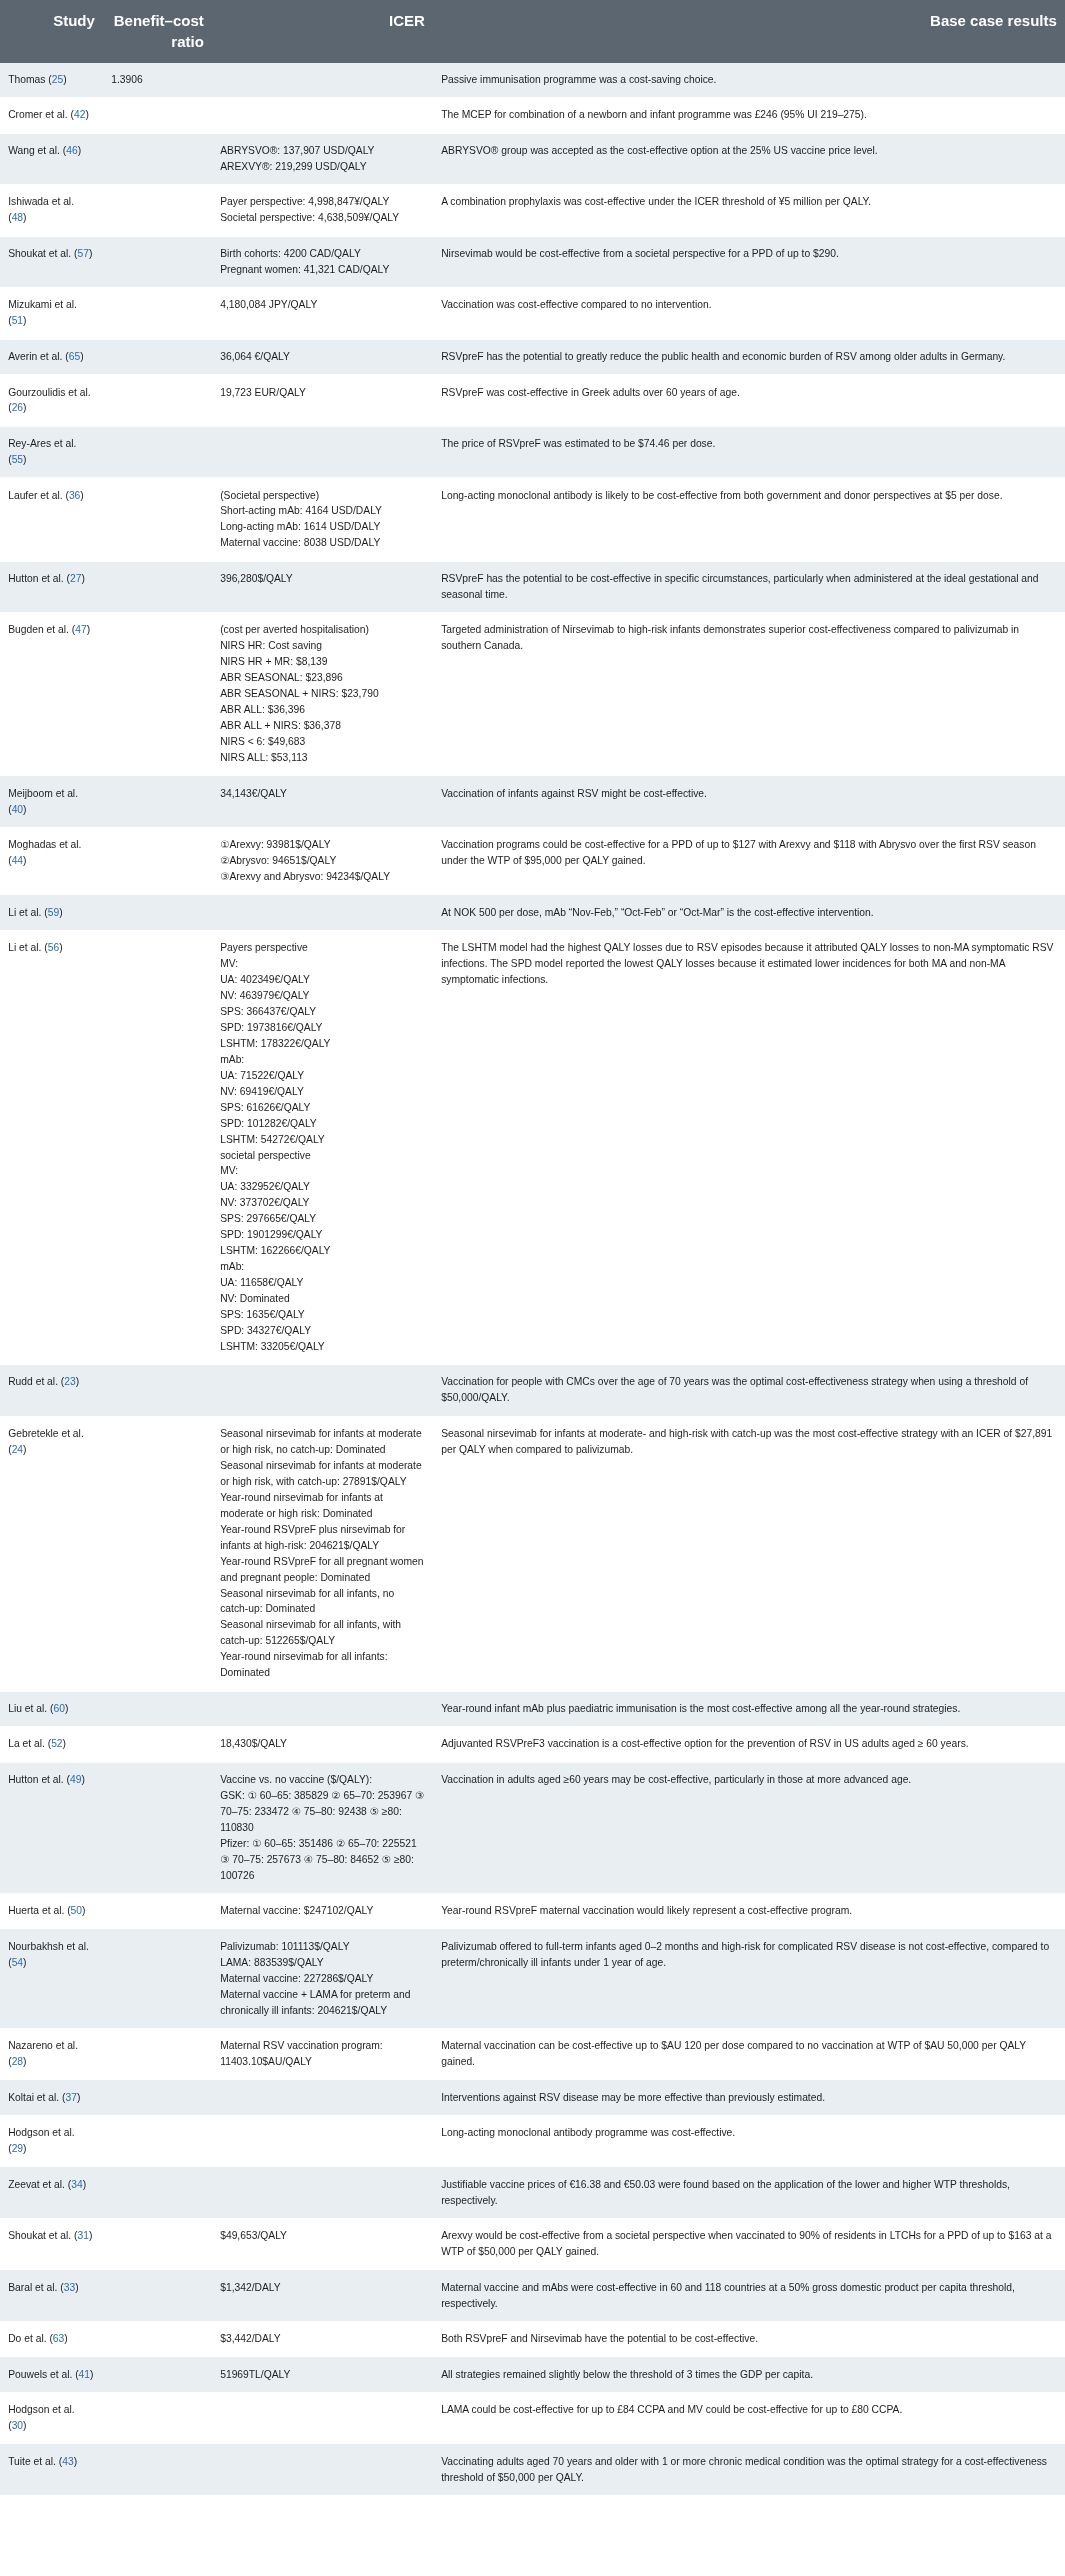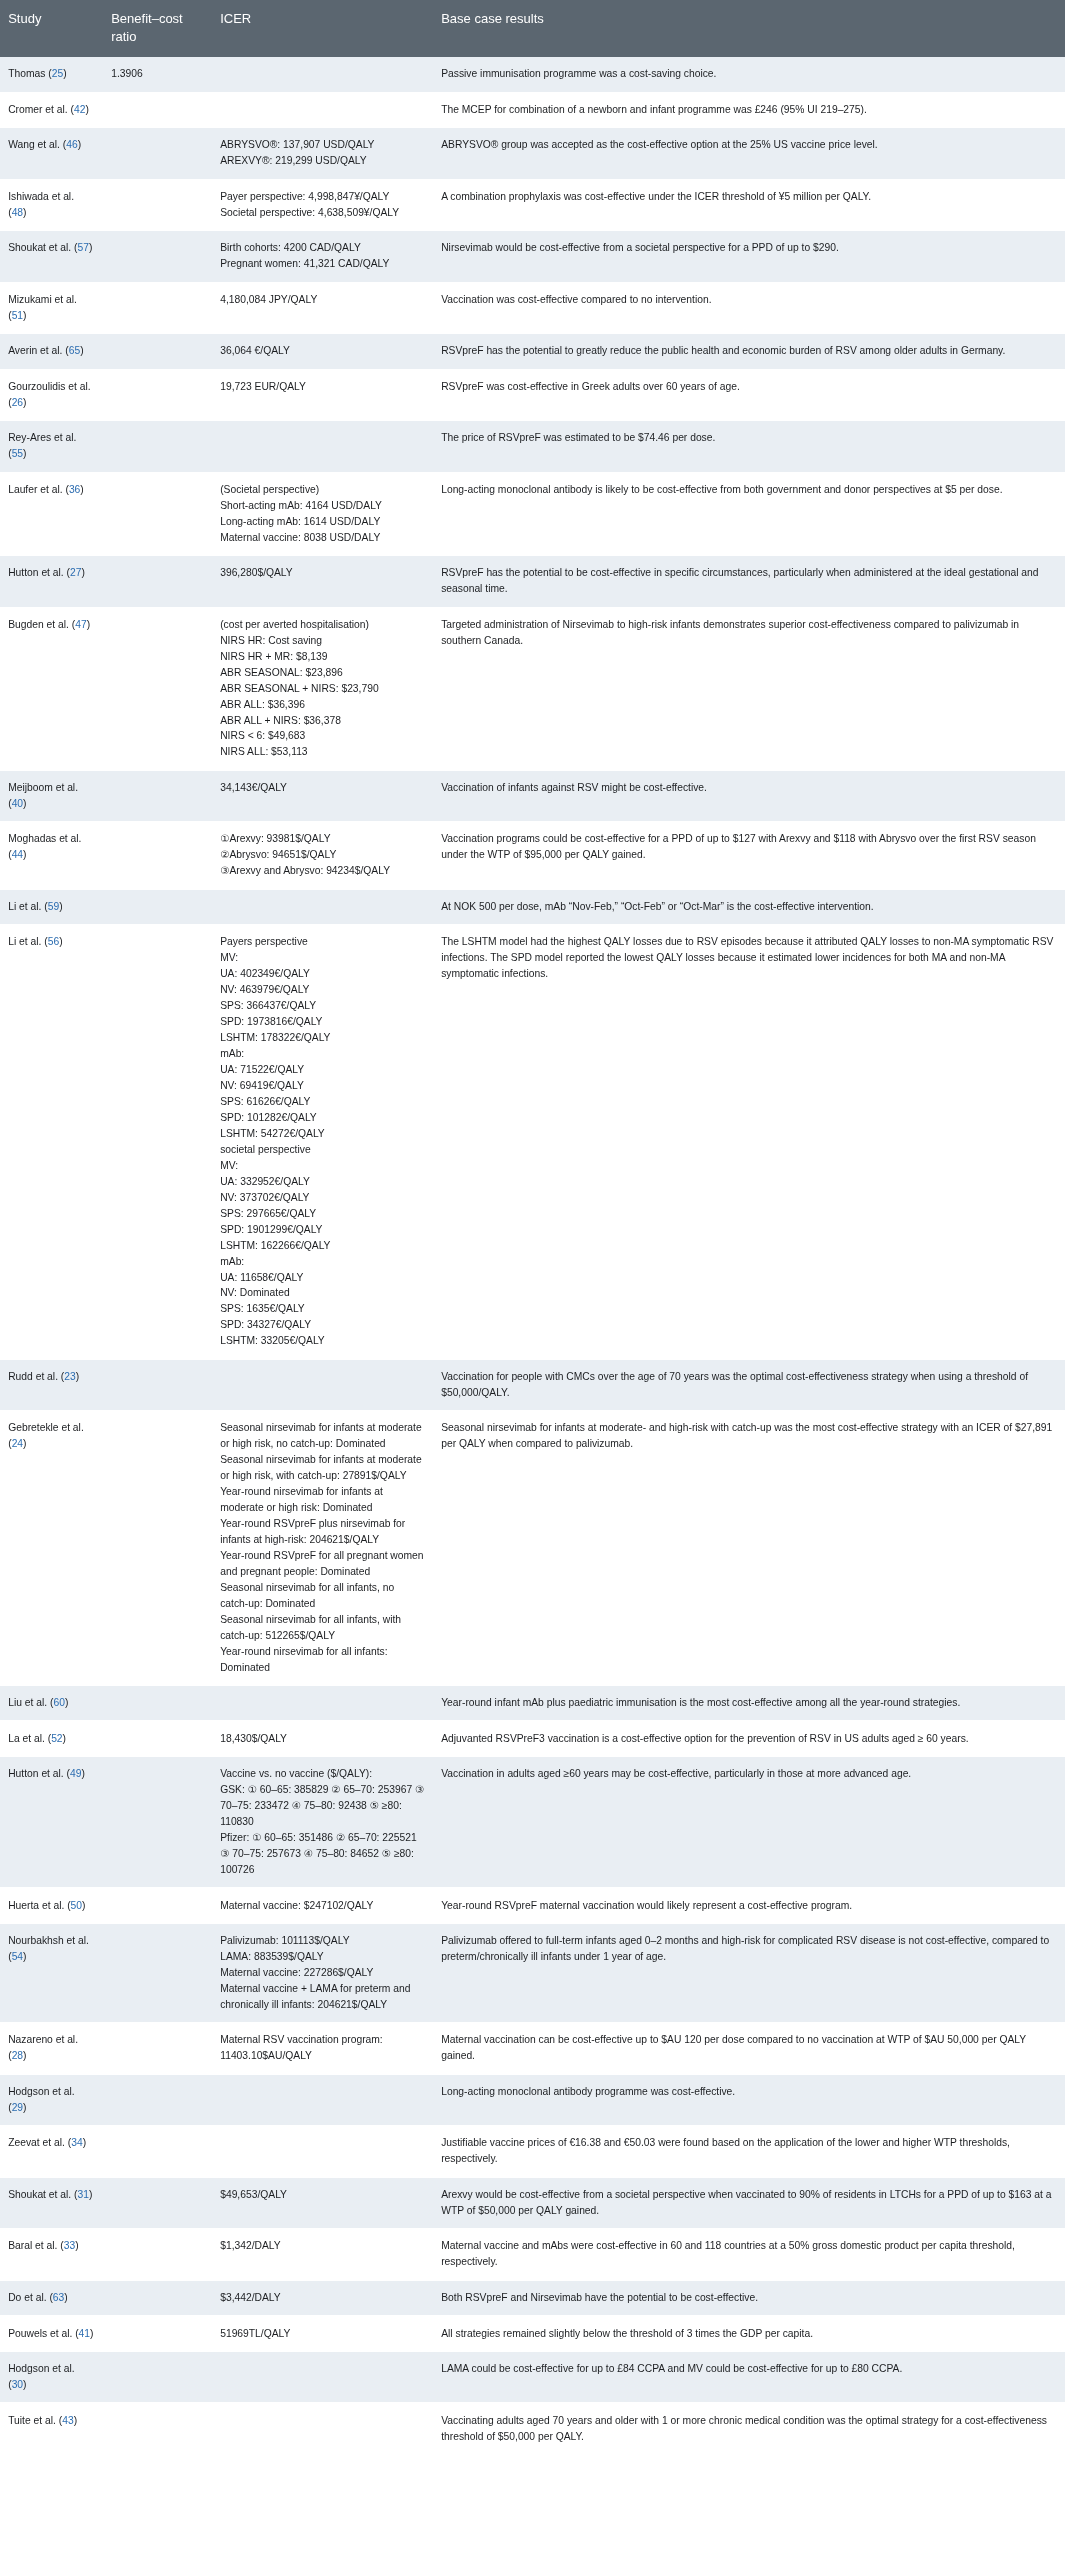--- a/index.html
+++ b/index.html
@@ -21,24 +21,24 @@
     background:#ffffff;
   }
   table{
     width:100%;
     border-collapse:collapse;
     table-layout:fixed;
   }
   thead th{
     background:var(--header_bg);
     color:#ffffff;
-    text-align:left;
+    text-align:right;
     vertical-align:top;
-    font-size:13px;
-    font-weight:400;
+    font-size:15px;
+    font-weight:700;
     padding:10.3px 8.2px;
     line-height:1.4;
   }
   tbody td{
     font-size:10.3px;
     line-height:1.55;
     padding:9.3px 8.2px;
     vertical-align:top;
     border-bottom:1.5px solid #ffffff;
     word-wrap:break-word;
@@ -259,20 +259,26 @@
 Maternal vaccine + LAMA for preterm and chronically ill infants: 204621$/QALY</td>
           <td class="col-result">Palivizumab offered to full-term infants aged 0–2 months and high-risk for complicated RSV disease is not cost-effective, compared to preterm/chronically ill infants under 1 year of age.</td>
         </tr>
         <tr>
           <td class="col-study"><span>Nazareno et al. </span>(<span class="ref">28</span>)</td>
           <td class="col-bcr"></td>
           <td class="col-icer icer">Maternal RSV vaccination program: 11403.10$AU/QALY</td>
           <td class="col-result">Maternal vaccination can be cost-effective up to $AU 120 per dose compared to no vaccination at WTP of $AU 50,000 per QALY gained.</td>
         </tr>
         <tr>
+          <td class="col-study"><span>Koltai et al. </span>(<span class="ref">37</span>)</td>
+          <td class="col-bcr"></td>
+          <td class="col-icer icer"></td>
+          <td class="col-result">Interventions against RSV disease may be more effective than previously estimated.</td>
+        </tr>
+        <tr>
           <td class="col-study"><span>Hodgson et al. </span>(<span class="ref">29</span>)</td>
           <td class="col-bcr"></td>
           <td class="col-icer icer"></td>
           <td class="col-result">Long-acting monoclonal antibody programme was cost-effective.</td>
         </tr>
         <tr>
           <td class="col-study"><span>Zeevat et al. </span>(<span class="ref">34</span>)</td>
           <td class="col-bcr"></td>
           <td class="col-icer icer"></td>
           <td class="col-result">Justifiable vaccine prices of €16.38 and €50.03 were found based on the application of the lower and higher WTP thresholds, respectively.</td>

